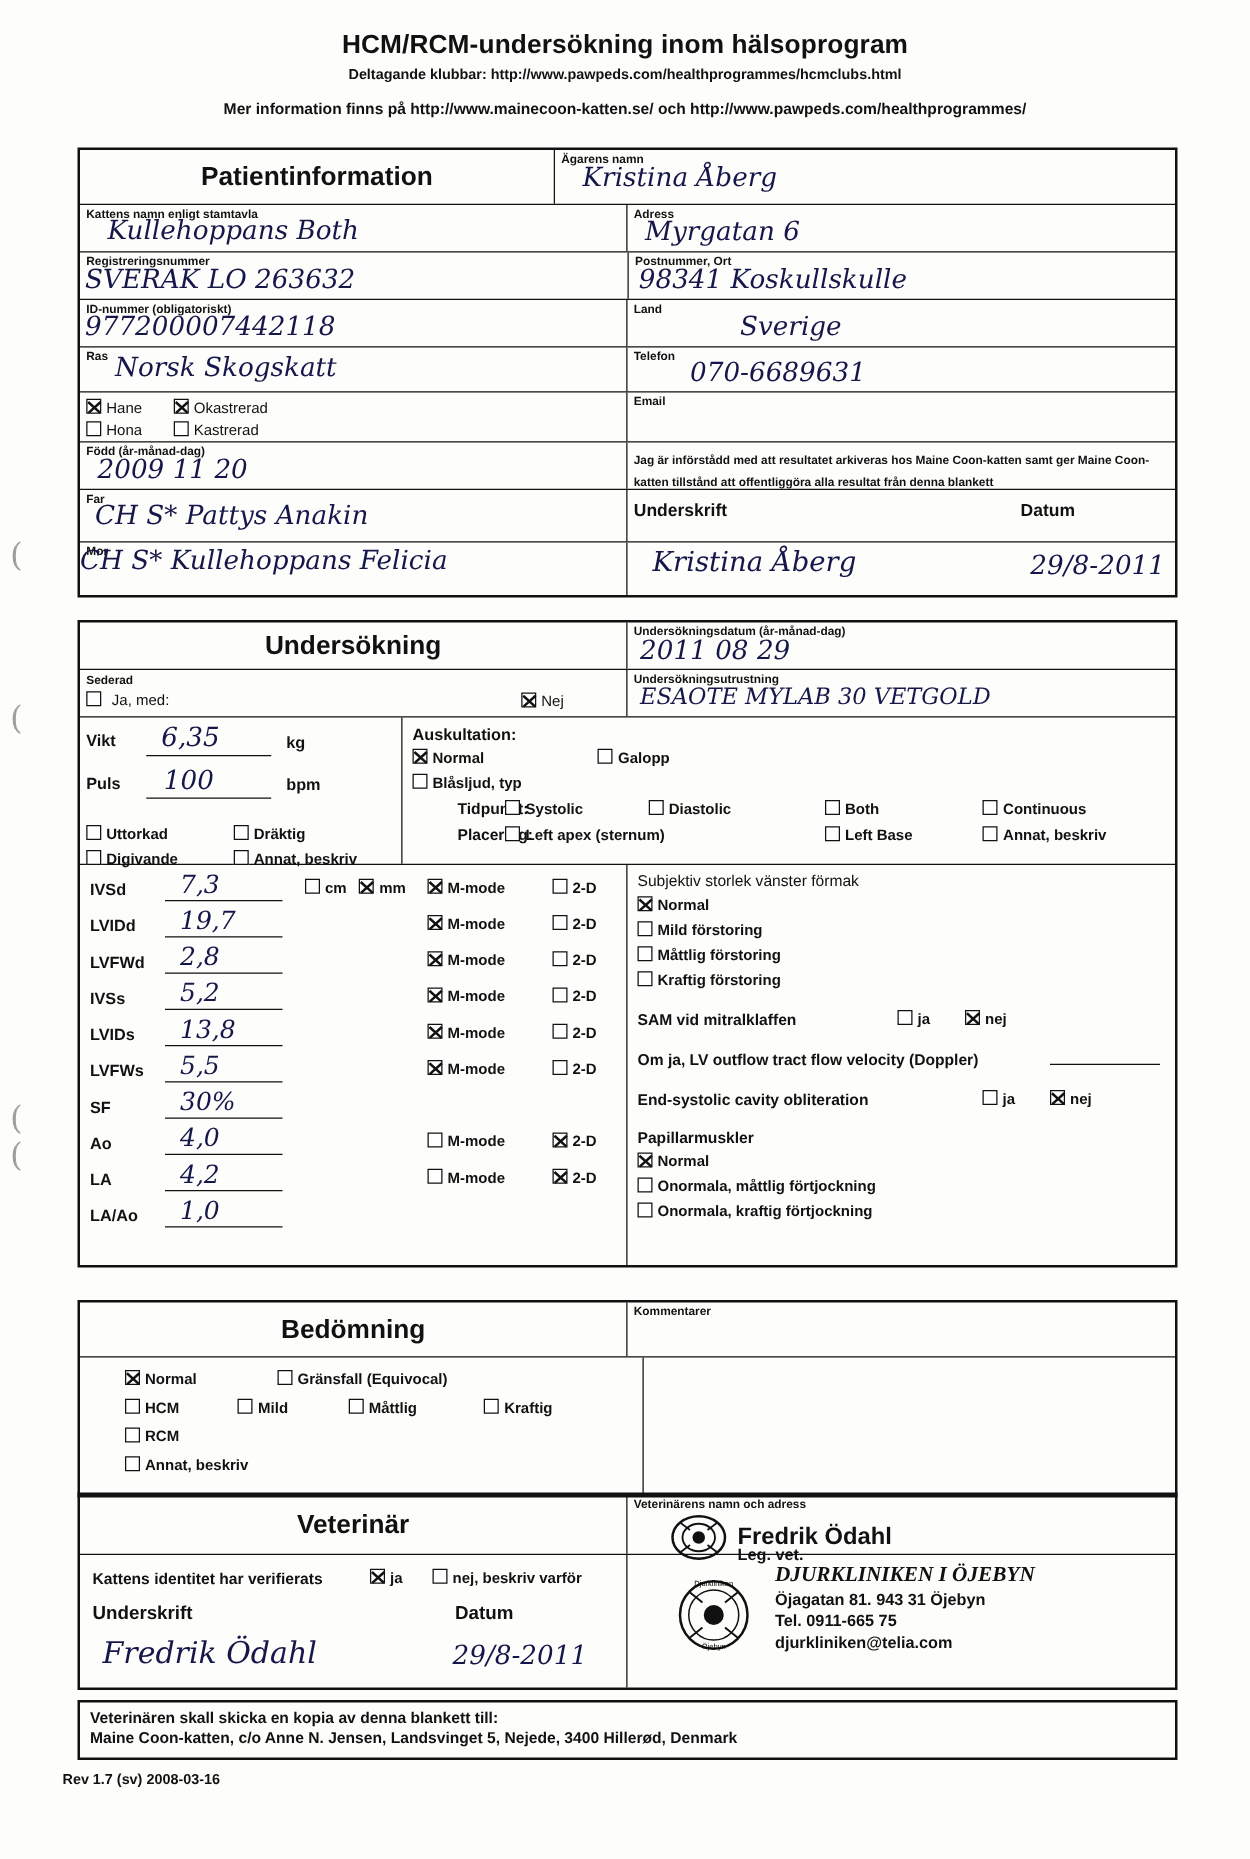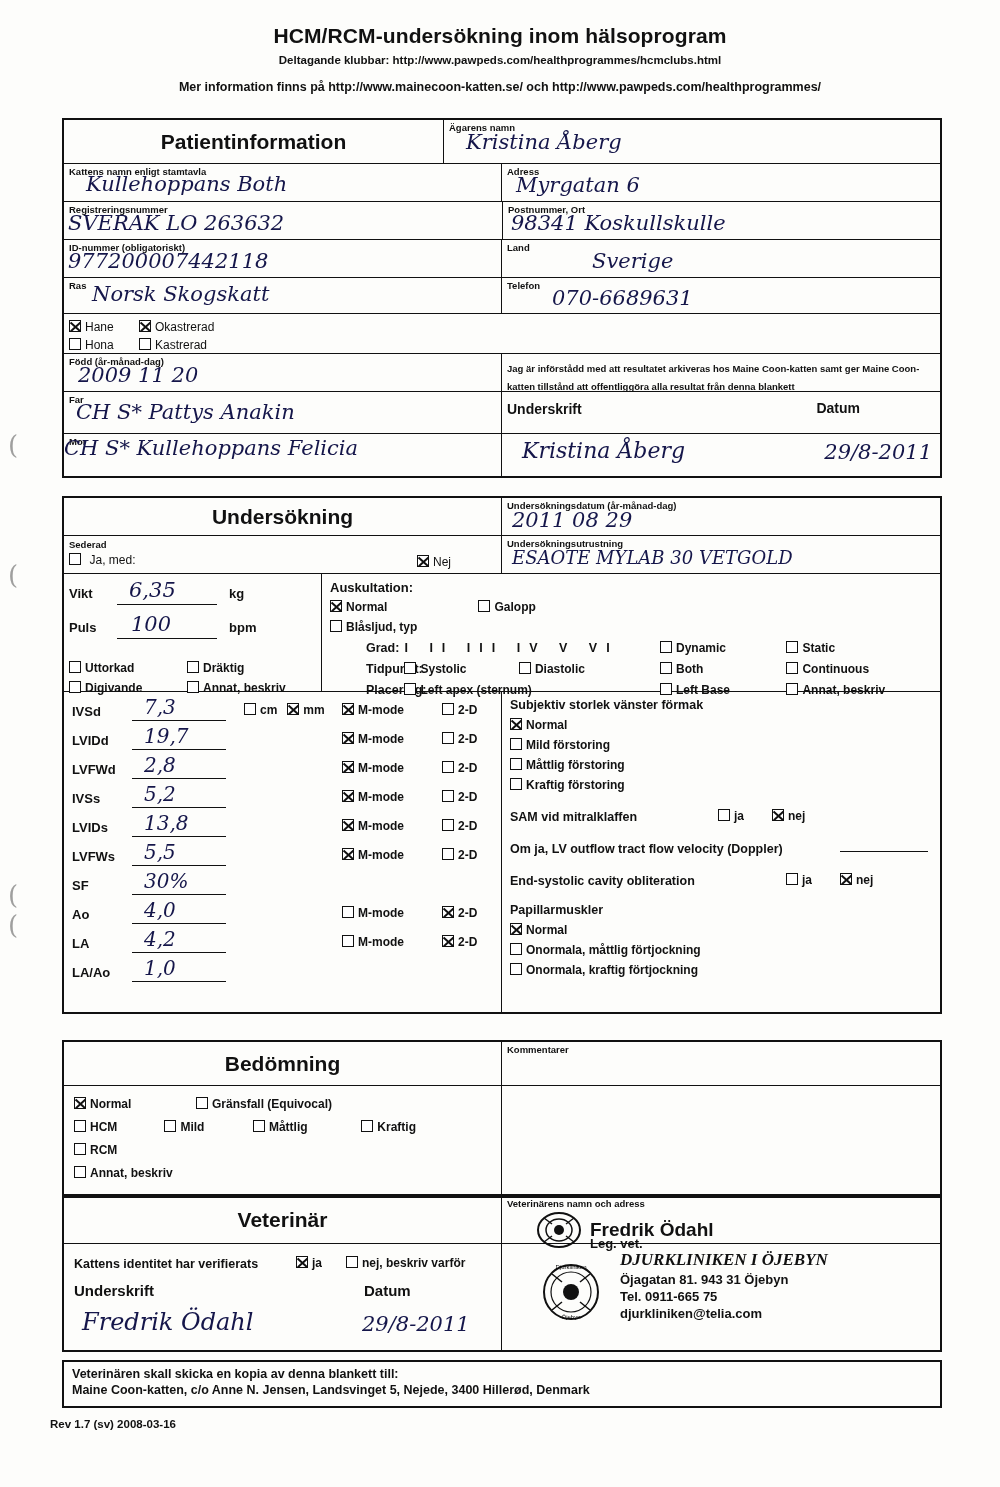--- a/index.html
+++ b/index.html
@@ -136,20 +136,24 @@
           <div style="width:70px;">
             <div><span class="cb x"></span><span class="opt">Hane</span></div>
             <div><span class="cb"></span><span class="opt">Hona</span></div>
           </div>
           <div>
             <div><span class="cb x"></span><span class="opt">Okastrerad</span></div>
             <div><span class="cb"></span><span class="opt">Kastrerad</span></div>
           </div>
         </div>
       </div>
+      <div class="cell" style="width:438px;">
+        <span class="lab">Email</span>
+        <span class="hand" style="position:absolute; left:20px; top:14px;"></span>
+      </div>
     </div>
 
     <div class="row" style="height:38px;">
       <div class="cell" style="width:438px;">
         <span class="lab">Född (år-månad-dag)</span>
         <span class="hand" style="position:absolute; left:14px; top:11px;">2009 11 20</span>
       </div>
       <div class="cell" style="width:438px; padding-top:4px;">
         <span class="small bold">Jag är införstådd med att resultatet arkiveras hos Maine Coon-katten samt ger Maine Coon-katten tillstånd att offentliggöra alla resultat från denna blankett</span>
       </div>
@@ -226,28 +230,20 @@
       </div>
 
       <div class="cell" style="width:618px; padding:6px 8px;">
         <div style="font-size:13px; font-weight:bold;">Auskultation:</div>
         <div style="margin-top:2px;">
           <span class="cb x"></span><span class="opt b" style="width:118px;">Normal</span>
           <span class="cb"></span><span class="opt b">Galopp</span>
         </div>
         <div style="margin-top:2px;">
           <span class="cb"></span><span class="opt b">Blåsljud, typ</span>
-        </div>
-        <div style="margin-top:3px; position:relative;">
-          <span style="display:inline-block; width:70px; font-size:12.5px; font-weight:bold; padding-left:36px;">Grad:</span>
-          <span style="font-size:12.5px; font-weight:bold; letter-spacing:9px;">I  II  III  IV  V  VI</span>
-          <span style="position:absolute; left:330px; top:0;">
-            <span class="cb"></span><span class="opt b" style="width:96px;">Dynamic</span>
-            <span class="cb"></span><span class="opt b">Static</span>
-          </span>
         </div>
         <div style="margin-top:3px; position:relative;">
           <span style="display:inline-block; width:70px; font-size:12.5px; font-weight:bold; padding-left:36px;">Tidpunkt:</span>
           <span class="cb"></span><span class="opt b" style="width:84px;">Systolic</span>
           <span class="cb"></span><span class="opt b">Diastolic</span>
           <span style="position:absolute; left:330px; top:0;">
             <span class="cb"></span><span class="opt b" style="width:96px;">Both</span>
             <span class="cb"></span><span class="opt b">Continuous</span>
           </span>
         </div>
@@ -320,21 +316,21 @@
               <span style="position: absolute; left: 270px; top: 5px; font-size: 12.5px; font-weight: bold; white-space: nowrap;"><span class="cb"></span><span class="opt b" style="width:74px;">M-mode</span><span class="cb x"></span><span class="opt b">2-D</span></span>
             </div>
             <div class="meas-row" style="position: relative; height: 29px;">
               <span style="position: absolute; left: 0px; top: 6px; font-size: 13px; font-weight: bold; width: 56px;">LA/Ao</span>
               <span style="position: absolute; left: 60px; top: 22px; width: 94px; border-bottom: 1px solid rgb(17, 17, 17);"></span>
               <span class="hand" style="position: absolute; left: 72px; top: -1px; font-size: 20px;">1,0</span>
             </div>
           </div>
       </div>
       <div class="cell" style="width:438px; padding:6px 8px;">
-        <div style="font-size:12.5px; font-weight:bold;">Subjektiv storlek vänster förmak</div>
+        <div style="font-size:12.5px; font-weight:normal;">Subjektiv storlek vänster förmak</div>
         <div style="margin-top:3px;"><span class="cb x"></span><span class="opt b">Normal</span></div>
         <div style="margin-top:2px;"><span class="cb"></span><span class="opt b">Mild förstoring</span></div>
         <div style="margin-top:2px;"><span class="cb"></span><span class="opt b">Måttlig förstoring</span></div>
         <div style="margin-top:2px;"><span class="cb"></span><span class="opt b">Kraftig förstoring</span></div>
 
         <div style="margin-top:14px; position:relative;">
           <span style="font-size:12.5px; font-weight:bold;">SAM vid mitralklaffen</span>
           <span style="position:absolute; left:208px; top:-1px;"><span class="cb"></span><span class="opt b">ja</span></span>
           <span style="position:absolute; left:262px; top:-1px;"><span class="cb x"></span><span class="opt b">nej</span></span>
         </div>
@@ -360,21 +356,21 @@
 
   <div class="frame" style="top:1040px;">
     <div class="row" style="height:44px;">
       <div class="cell" style="width:438px; display:flex; align-items:center; justify-content:center;">
         <span class="sectitle">Bedömning</span>
       </div>
       <div class="cell" style="width:438px;">
         <span class="lab">Kommentarer</span>
       </div>
     </div>
-    <div class="row" style="height:110px;">
+    <div class="row" style="height:110px;margin-left:26px;">
       <div class="cell" style="width:438px; padding:8px 10px;">
         <div><span class="cb x"></span><span class="opt b" style="width:96px;">Normal</span><span class="cb"></span><span class="opt b">Gränsfall (Equivocal)</span></div>
         <div style="margin-top:5px;">
           <span class="cb"></span><span class="opt b" style="width:60px;">HCM</span>
           <span class="cb"></span><span class="opt b" style="width:58px;">Mild</span>
           <span class="cb"></span><span class="opt b" style="width:78px;">Måttlig</span>
           <span class="cb"></span><span class="opt b">Kraftig</span>
         </div>
         <div style="margin-top:5px;"><span class="cb"></span><span class="opt b">RCM</span></div>
         <div style="margin-top:5px;"><span class="cb"></span><span class="opt b">Annat, beskriv</span></div>

